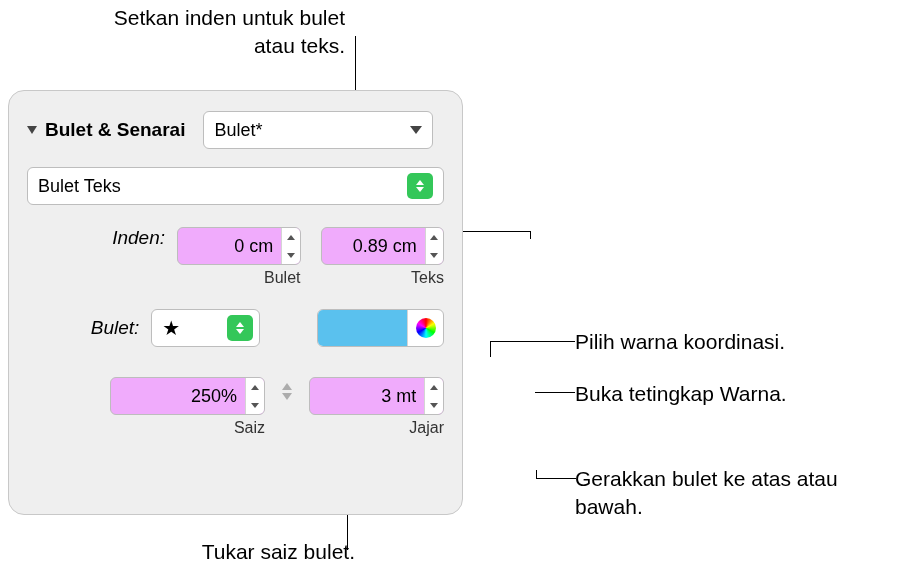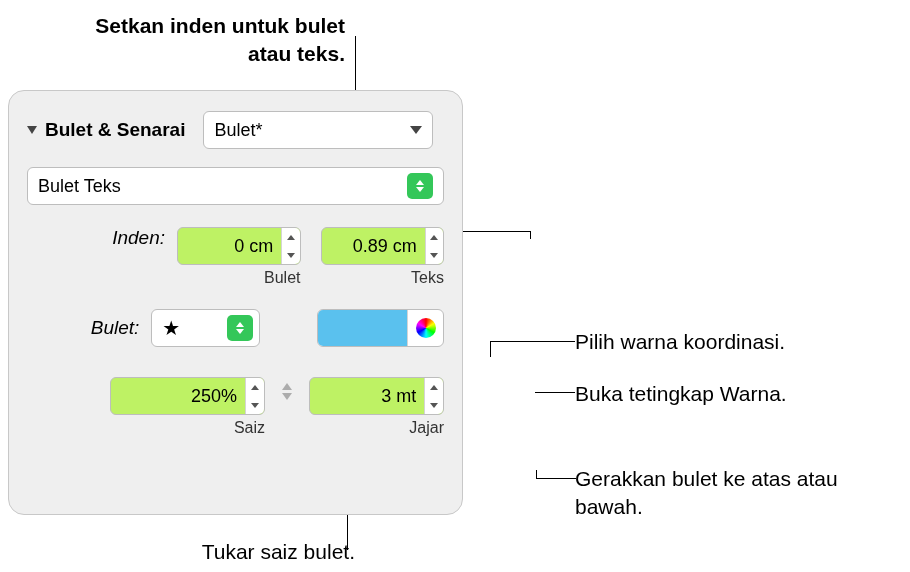--- a/index.html
+++ b/index.html
@@ -101,21 +101,21 @@
       width: 150px;
       text-align: right;
       font-size: 19px;
       padding-right: 12px;
       font-style: italic;
     }
 
     .stepper {
       display: flex;
       align-items: center;
-      background: #bef264;
+      background: #f0abfc;
       border: 1px solid #bdbdbd;
       border-radius: 6px;
       height: 38px;
       overflow: hidden;
     }
     .stepper input {
       border: none;
       outline: none;
       text-align: right;
       font-size: 18px;
@@ -201,21 +201,21 @@
       flex-direction: column;
       align-items: center;
       gap: 3px;
       opacity: 0.55;
       margin: 0 10px;
     }
     .align-icon .tri-up { width: 0; height: 0; border-left: 5px solid transparent; border-right: 5px solid transparent; border-bottom: 7px solid #777; }
     .align-icon .tri-down { width: 0; height: 0; border-left: 5px solid transparent; border-right: 5px solid transparent; border-top: 7px solid #777; }
 
     
-    #c-top { top: 12px; left: 75px; width: 270px; font-weight: bold; }
+    #c-top { top: 4px; left: 75px; width: 270px; }
     #c-r1 { top: 328px; left: 575px; width: 330px; }
     #c-r2 { top: 380px; left: 575px; width: 330px; }
     #c-r3 { top: 465px; left: 575px; width: 330px; }
     #c-bot { top: 538px; left: 160px; width: 195px; }
 
     
     #l-top-v { left: 355px; top: 36px; width: 1px; height: 195px; }
     #l-top-h1 { left: 180px; top: 231px; width: 351px; height: 1px; }
     #l-top-t1 { left: 180px; top: 231px; width: 1px; height: 8px; }
     #l-top-t2 { left: 530px; top: 231px; width: 1px; height: 8px; }

